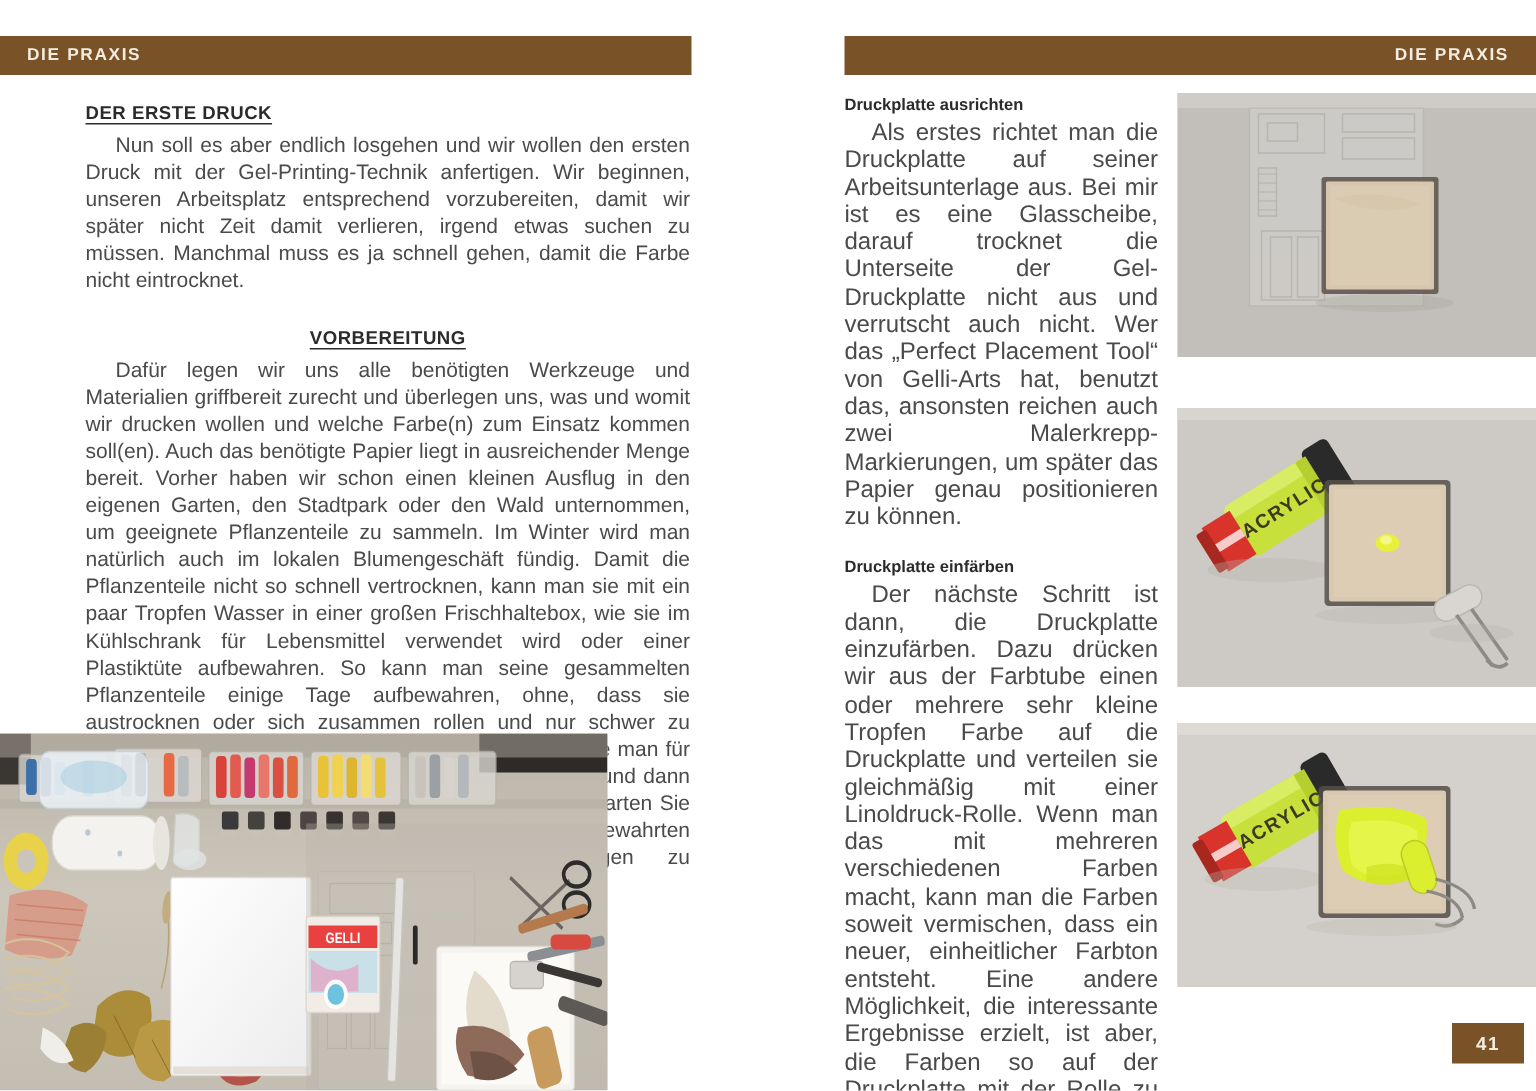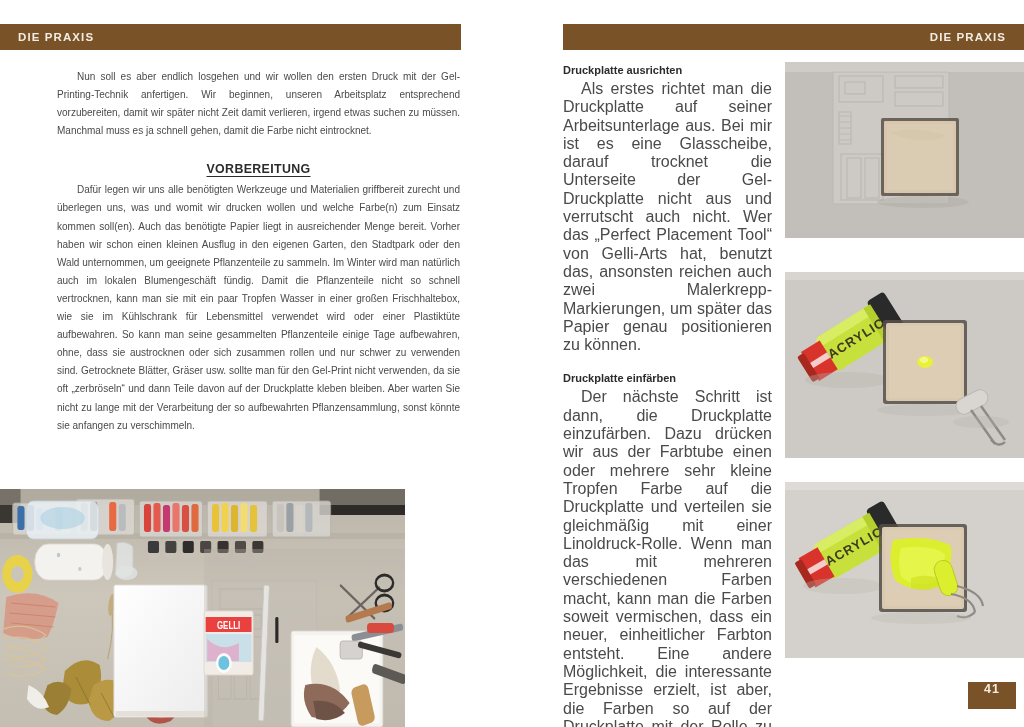--- a/index.html
+++ b/index.html
@@ -81,21 +81,21 @@
   h3.sub-head {
     font-size: 11px;
     font-weight: bold;
     color: #2b2b2b;
     margin-bottom: 4px;
     font-family: "Liberation Sans", sans-serif;
   }
   h3.sub-head.second { margin-top: 18px; }
 
   p.body {
-    font-size: 10px;
+    font-size: 14px;
     line-height: 18.1px;
     color: #4a4a4a;
     text-align: justify;
     text-indent: 20px;
     font-family: "Liberation Sans", sans-serif;
     hyphens: auto;
   }
   .col-narrow p.body {
     font-size: 16px;
     line-height: 18.3px;
@@ -127,21 +127,21 @@
 
   
   .folio {
     position: absolute;
     left: 968px;
     top: 682px;
     width: 48px;
     height: 27px;
     background: #7a5228;
     display: flex;
-    align-items: flex-start;
+    align-items: center;
     justify-content: center;
   }
   .folio-text {
     font-size: 12.5px;
     font-weight: bold;
     letter-spacing: 1px;
     color: #f3ece1;
     font-family: "Liberation Sans", sans-serif;
   }
 </style>
@@ -151,20 +151,21 @@
 <div id="spread">
 
   <div class="page page-left">
 
     <div class="runhead runhead-left">
       <span class="runhead-text">DIE PRAXIS</span>
     </div>
 
     <div class="col-wide">
 
+      <h2 class="sec-head">DER ERSTE DRUCK</h2>
 
       <p class="body">Nun soll es aber endlich losgehen und wir wollen den ersten Druck mit der Gel-Printing-Technik anfertigen. Wir beginnen, unseren Arbeitsplatz entsprechend vorzubereiten, damit wir später nicht Zeit damit verlieren, irgend etwas suchen zu müssen. Manchmal muss es ja schnell gehen, damit die Farbe nicht eintrocknet.</p>
 
       <h2 class="sec-head second">VORBEREITUNG</h2>
 
       <p class="body">Dafür legen wir uns alle benötigten Werkzeuge und Materialien griffbereit zurecht und überlegen uns, was und womit wir drucken wollen und welche Farbe(n) zum Einsatz kommen soll(en). Auch das benötigte Papier liegt in ausreichender Menge bereit. Vorher haben wir schon einen kleinen Ausflug in den eigenen Garten, den Stadtpark oder den Wald unternommen, um geeignete Pflanzenteile zu sammeln. Im Winter wird man natürlich auch im lokalen Blumengeschäft fündig. Damit die Pflanzenteile nicht so schnell vertrocknen, kann man sie mit ein paar Tropfen Wasser in einer großen Frischhaltebox, wie sie im Kühlschrank für Lebensmittel verwendet wird oder einer Plastiktüte aufbewahren. So kann man seine gesammelten Pflanzenteile einige Tage aufbewahren, ohne, dass sie austrocknen oder sich zusammen rollen und nur schwer zu verwenden sind. Getrocknete Blätter, Gräser usw. sollte man für den Gel-Print nicht verwenden, da sie oft „zerbröseln“ und dann Teile davon auf der Druckplatte kleben bleiben. Aber warten Sie nicht zu lange mit der Verarbeitung der so aufbewahrten Pflanzensammlung, sonst könnte sie anfangen zu verschimmeln.</p>
     </div>
 
     <div class="photo photo-workspace">
       <svg viewBox="0 0 512 238" preserveAspectRatio="none">

